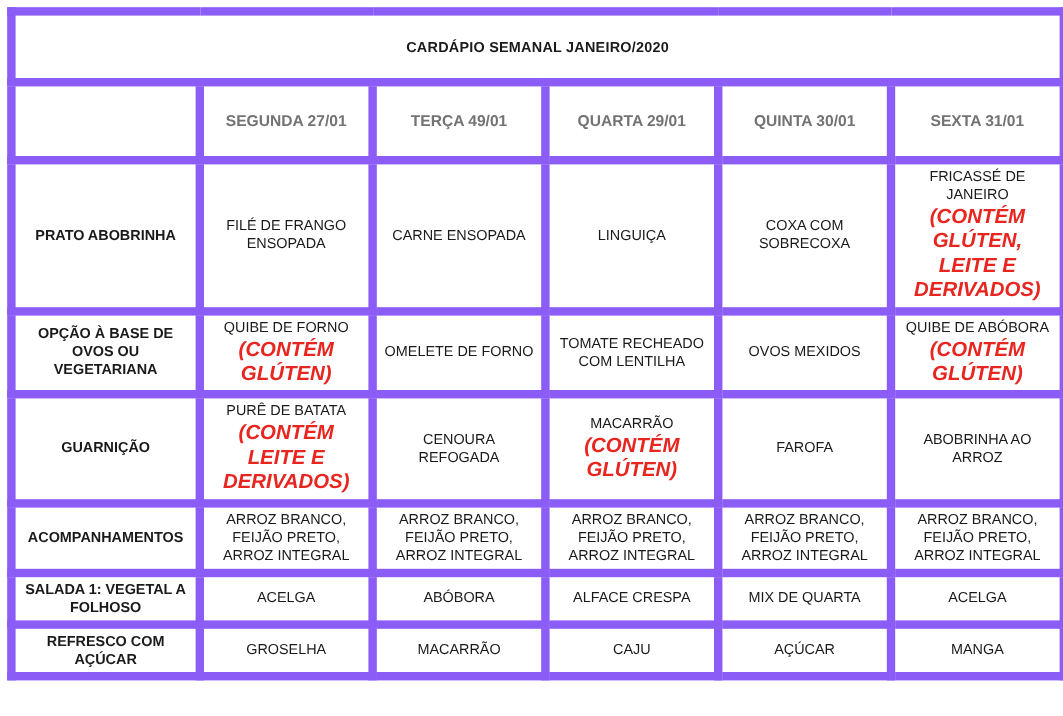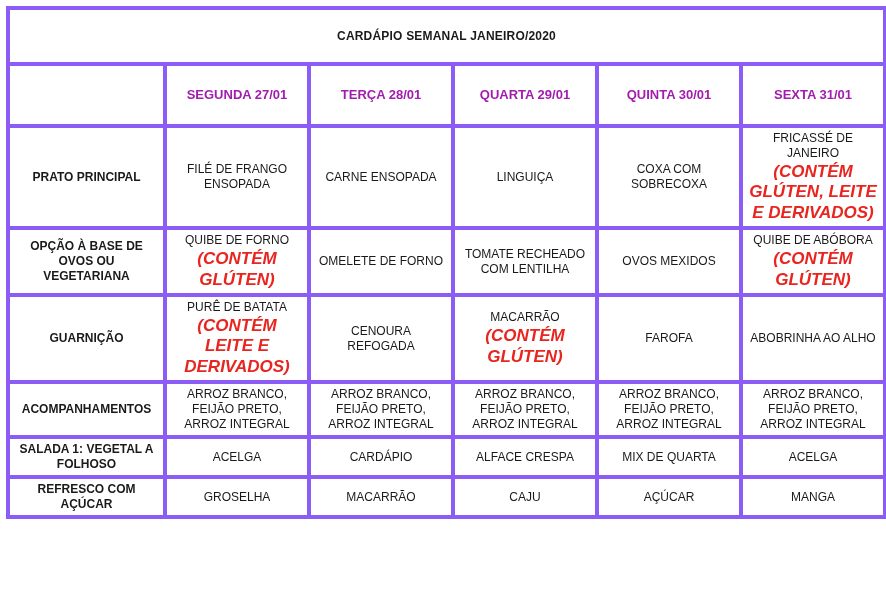--- a/index.html
+++ b/index.html
@@ -21,40 +21,40 @@
     box-sizing: border-box;
   }
   table.menu {
     border-collapse: collapse;
     table-layout: fixed;
     width: 877px;
     margin-left: 6px;
     margin-top: 6px;
   }
   table.menu td {
-    border: 4px solid #8b5cf6;
+    border: 7px solid #8b5cf6;
     vertical-align: middle;
     text-align: center;
     padding: 3px 5px;
     font-size: 12px;
     line-height: 1.25;
     color: #1a1a1a;
   }
   td.title-cell {
     font-weight: bold;
     font-size: 13.5px;
     letter-spacing: 0.2px;
     height: 46px;
     color: #000;
   }
   tr.header-row td {
     font-weight: bold;
     font-size: 13px;
     height: 52px;
-    color: #a21caf;
+    color: #737373;
   }
   td.corner {
     border: 1px solid #e0403f;
   }
   td.rowlabel {
     font-weight: bold;
     font-size: 12.5px;
     color: #000;
     padding: 3px 4px;
   }
@@ -90,27 +90,27 @@
       <col class="col-day">
       <col class="col-day">
     </colgroup>
     <tbody>
       <tr>
         <td class="title-cell" colspan="6">CARDÁPIO SEMANAL JANEIRO/2020</td>
       </tr>
       <tr class="header-row">
         <td class="corner"></td>
         <td>SEGUNDA 27/01</td>
-        <td>TERÇA 28/01</td>
+        <td>TERÇA 49/01</td>
         <td>QUARTA 29/01</td>
         <td>QUINTA 30/01</td>
         <td>SEXTA 31/01</td>
       </tr>
       <tr>
-        <td class="rowlabel">PRATO PRINCIPAL</td>
+        <td class="rowlabel">PRATO ABOBRINHA</td>
         <td class="item">
           <span class="main">FILÉ DE FRANGO ENSOPADA</span>
         </td>
         <td class="item">
           <span class="main">CARNE ENSOPADA</span>
         </td>
         <td class="item">
           <span class="main">LINGUIÇA</span>
         </td>
         <td class="item">
@@ -151,21 +151,21 @@
           <span class="main">CENOURA REFOGADA</span>
         </td>
         <td class="item">
           <span class="main">MACARRÃO</span>
           <span class="warn">(CONTÉM GLÚTEN)</span>
         </td>
         <td class="item">
           <span class="main">FAROFA</span>
         </td>
         <td class="item">
-          <span class="main">ABOBRINHA AO ALHO</span>
+          <span class="main">ABOBRINHA AO ARROZ</span>
         </td>
       </tr>
       <tr>
         <td class="rowlabel">ACOMPANHAMENTOS</td>
         <td class="item">
           <span class="main">ARROZ BRANCO, FEIJÃO PRETO, ARROZ INTEGRAL</span>
         </td>
         <td class="item">
           <span class="main">ARROZ BRANCO, FEIJÃO PRETO, ARROZ INTEGRAL</span>
         </td>
@@ -178,21 +178,21 @@
         <td class="item">
           <span class="main">ARROZ BRANCO, FEIJÃO PRETO, ARROZ INTEGRAL</span>
         </td>
       </tr>
       <tr>
         <td class="rowlabel">SALADA 1: VEGETAL A FOLHOSO</td>
         <td class="item">
           <span class="main">ACELGA</span>
         </td>
         <td class="item">
-          <span class="main">CARDÁPIO</span>
+          <span class="main">ABÓBORA</span>
         </td>
         <td class="item">
           <span class="main">ALFACE CRESPA</span>
         </td>
         <td class="item">
           <span class="main">MIX DE QUARTA</span>
         </td>
         <td class="item">
           <span class="main">ACELGA</span>
         </td>

